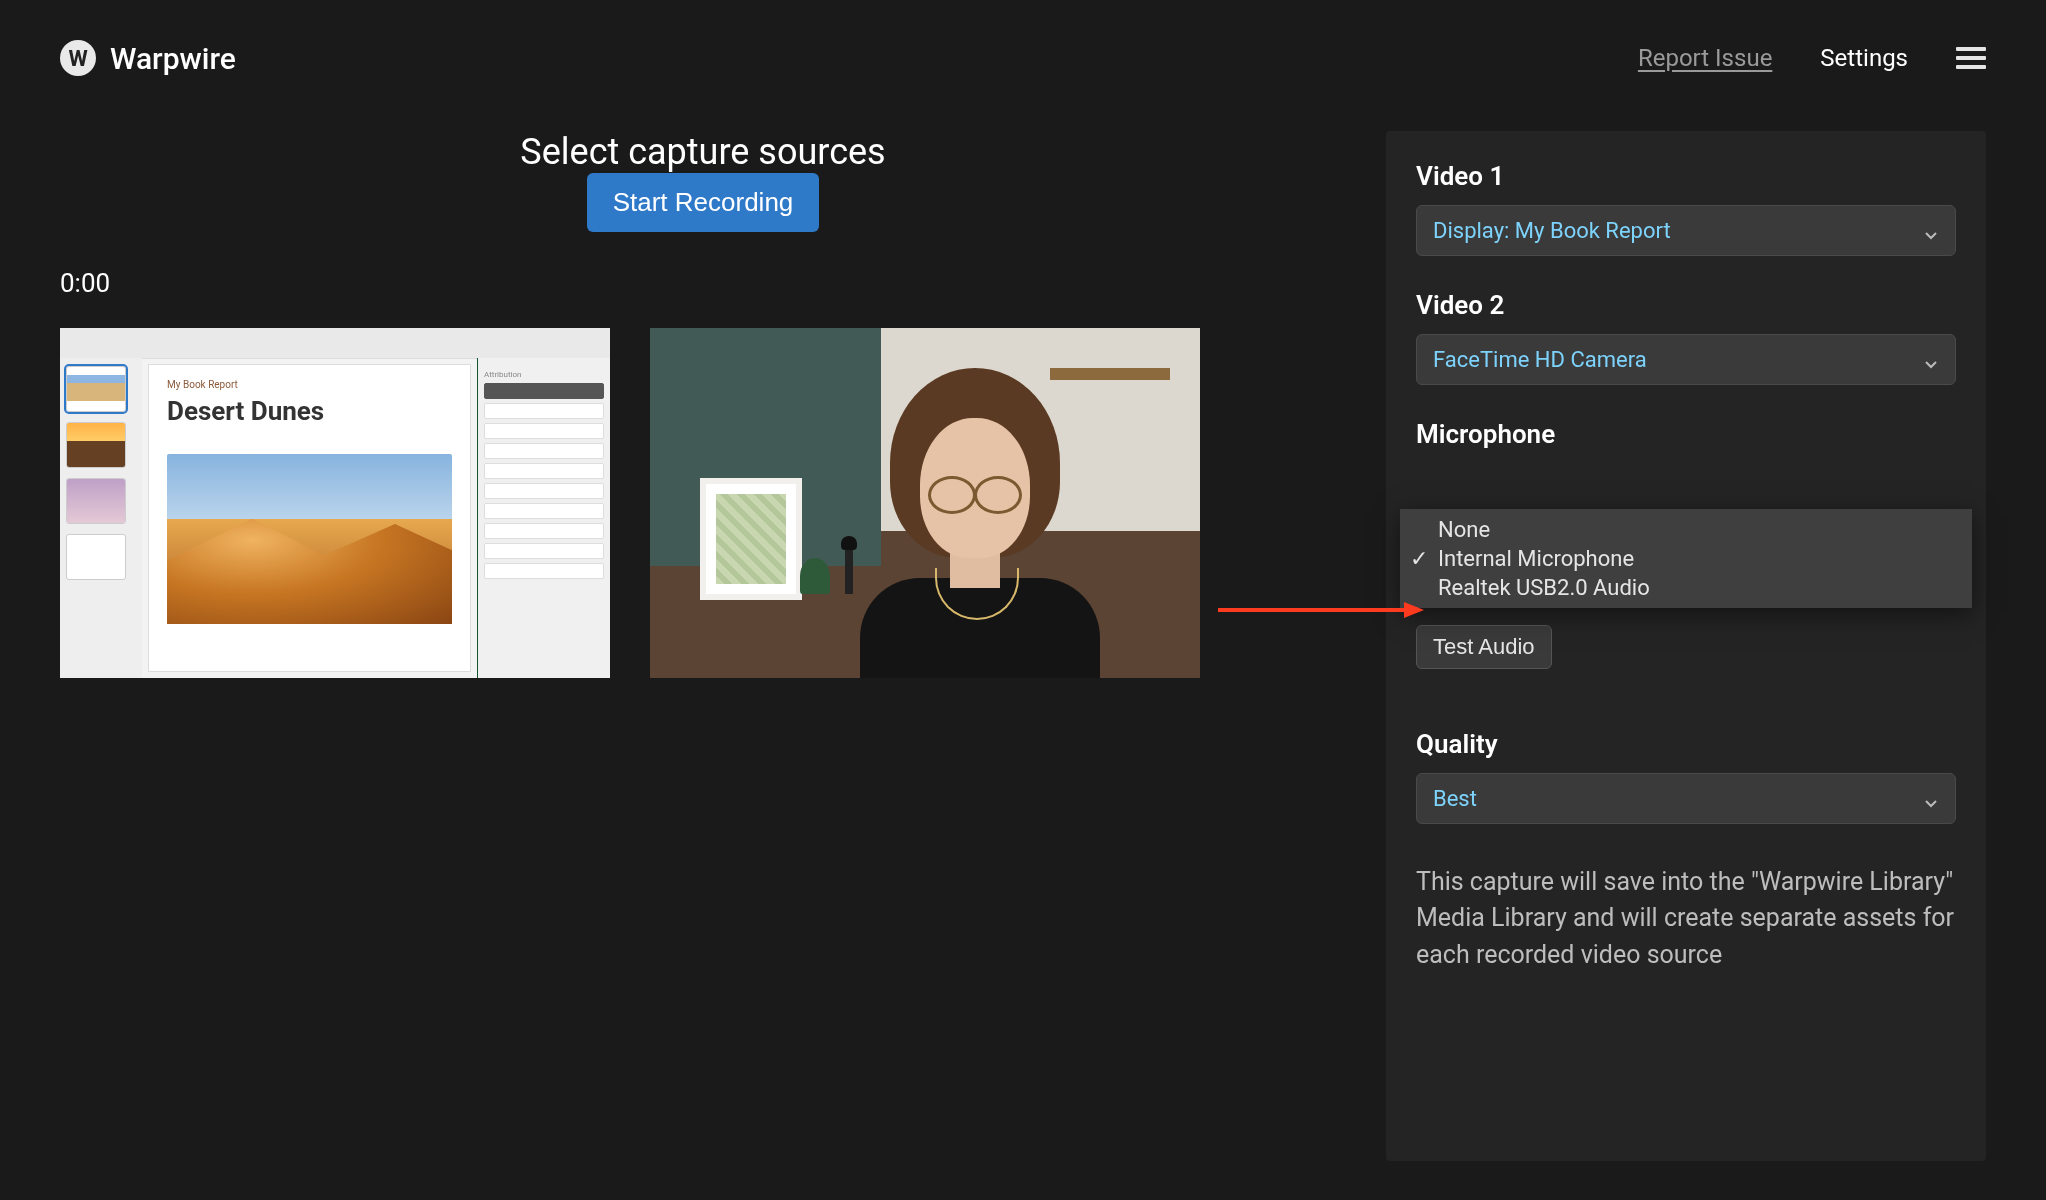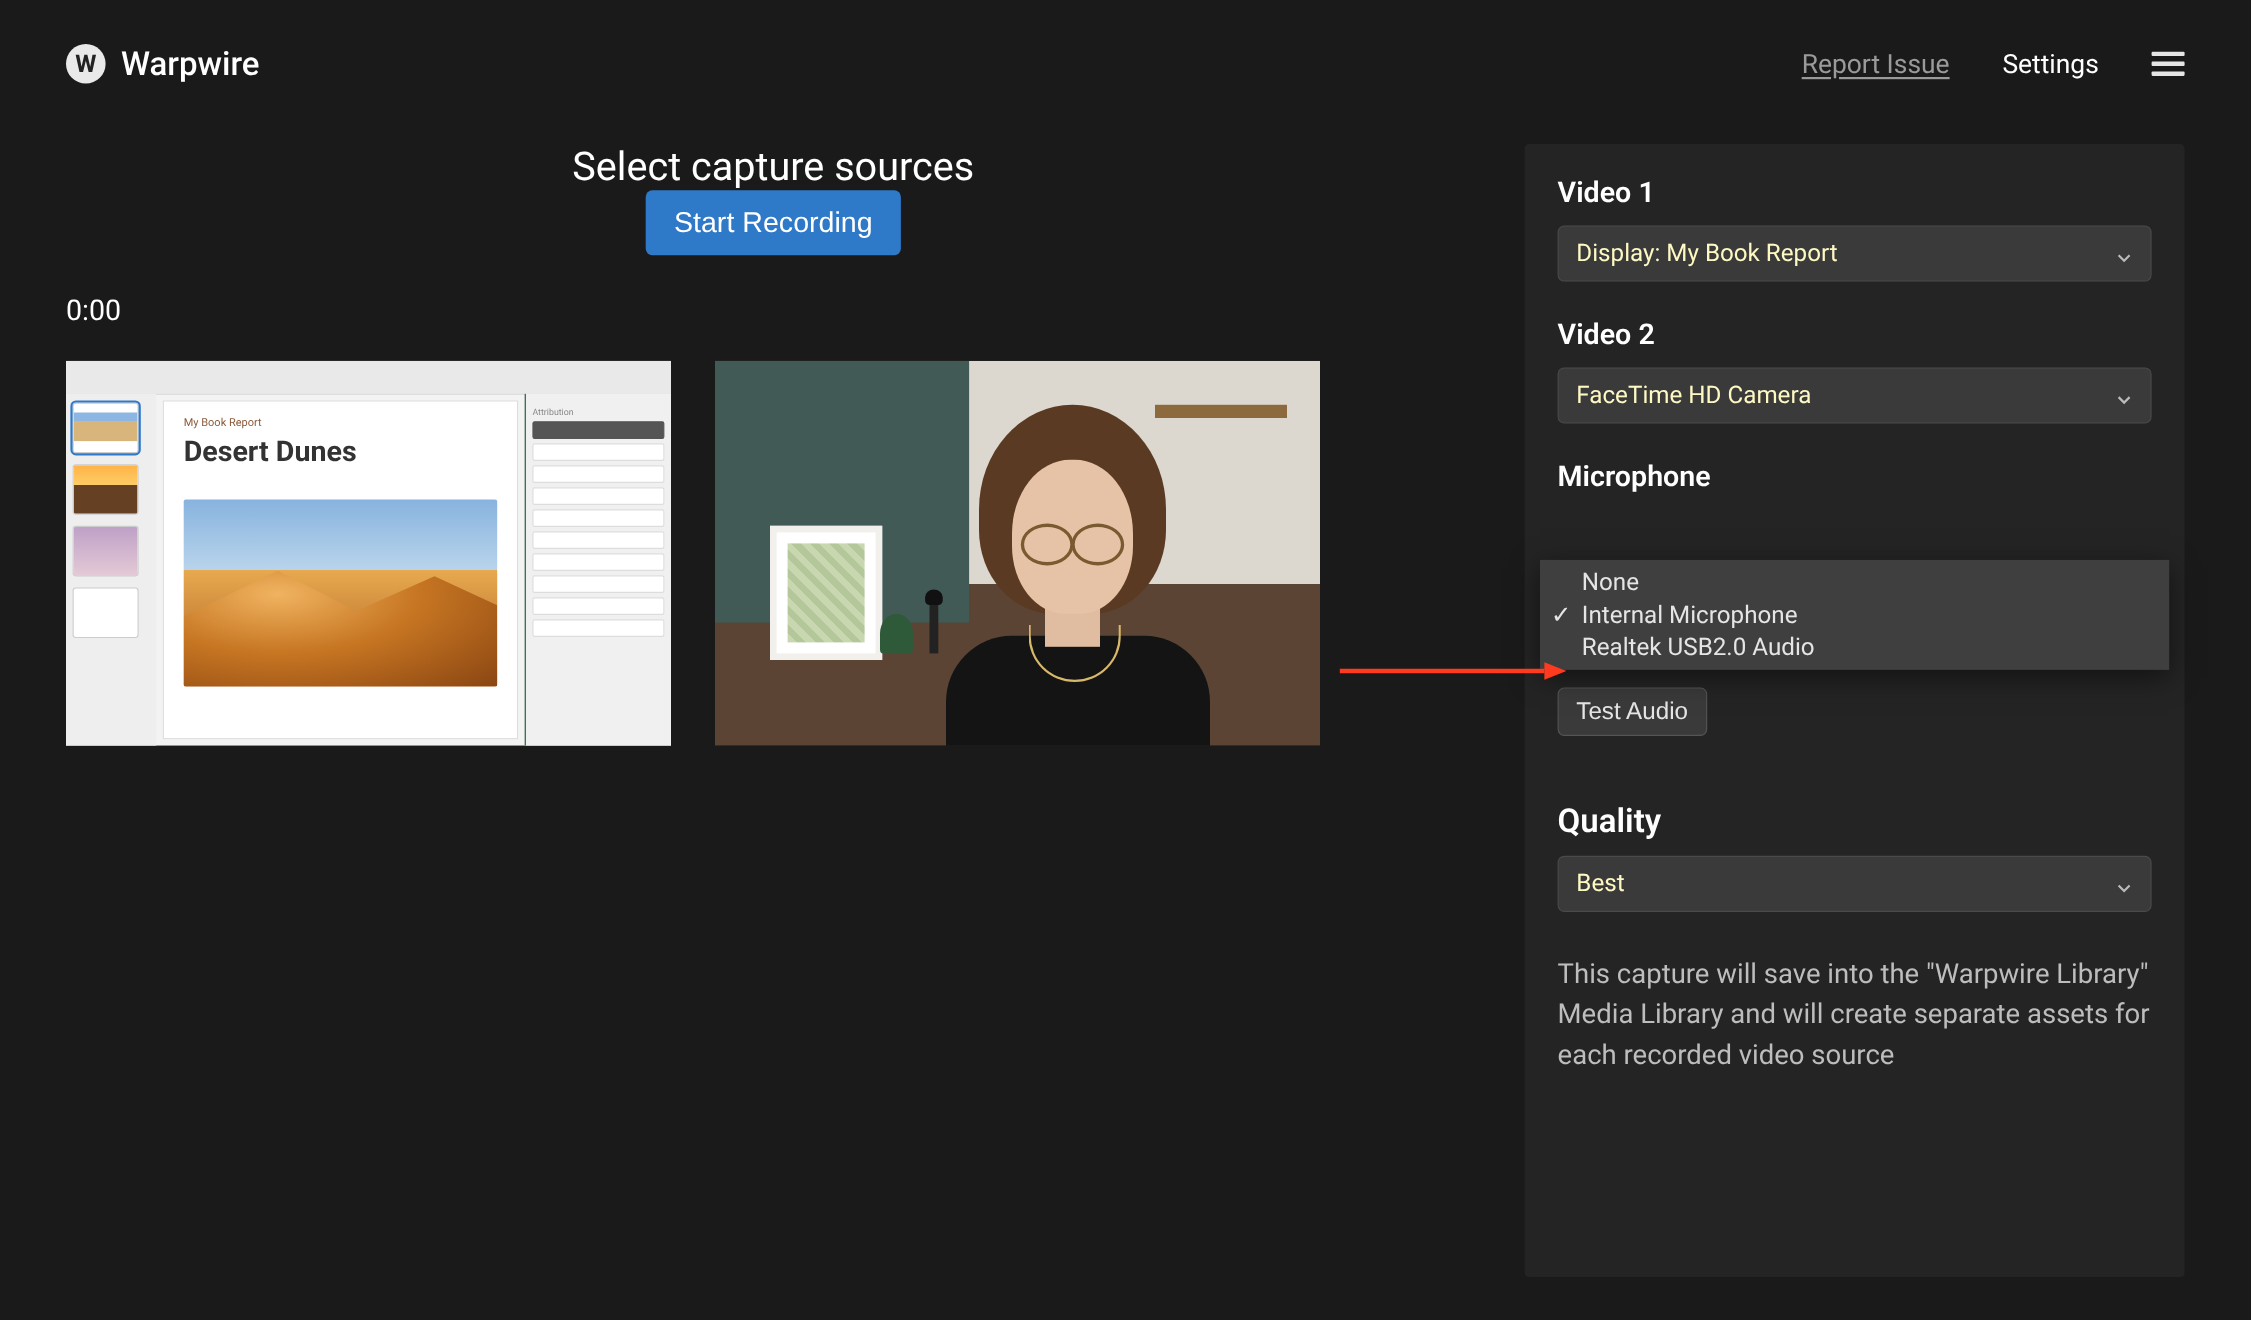--- a/index.html
+++ b/index.html
@@ -69,31 +69,31 @@
   .glasses{position:absolute;left:108px;top:108px;width:94px;height:32px;}
   .glasses::before,.glasses::after{content:"";position:absolute;top:0;width:42px;height:32px;border:3px solid #7a5a30;border-radius:50%;}
   .glasses::before{left:0;}
   .glasses::after{right:0;}
   .neck{position:absolute;left:130px;top:180px;width:50px;height:40px;background:#e0bca0;}
   .necklace{position:absolute;left:115px;top:200px;width:80px;height:50px;border:2px solid #d8b86a;border-top:none;border-radius:0 0 60px 60px;}
   .shirt{position:absolute;left:40px;top:210px;width:240px;height:160px;background:#141414;border-radius:60px 60px 0 0;}
   
   .panel{width:540px;background:var(--panel);border-radius:4px;padding:30px 30px 0 30px;position:relative;min-height:1000px;}
   .section-label{font-size:26px;font-weight:600;margin:0 0 14px 0;}
-  .select{display:flex;align-items:center;justify-content:space-between;background:var(--select-bg);border:1px solid #4a4a4a;border-radius:6px;padding:12px 16px;font-size:22px;color:#fef9c3;cursor:pointer;margin-bottom:34px;}
+  .select{display:flex;align-items:center;justify-content:space-between;background:var(--select-bg);border:1px solid #4a4a4a;border-radius:6px;padding:12px 16px;font-size:22px;color:#7dd3fc;cursor:pointer;margin-bottom:34px;}
   .chev{width:16px;height:16px;display:inline-block;}
   .chev svg{width:16px;height:16px;stroke:#bbb;stroke-width:2;fill:none;}
   .mic-label{font-size:26px;font-weight:600;margin:0 0 11px 0;}
   .dropdown{position:absolute;left:14px;right:14px;background:#3f3f3f;border-radius:0;padding:6px 0;box-shadow:0 6px 24px rgba(0,0,0,.5);}
   .dropdown .opt{display:flex;align-items:center;gap:10px;padding:2px 14px 2px 10px;font-size:22px;color:#e5e5e5;cursor:pointer;}
   .dropdown .opt .chk{width:18px;display:inline-block;text-align:center;}
   .meter{display:flex;gap:2px;margin-top:58px;}
   .meter span{width:22px;height:24px;background:#3a3a3a;display:inline-block;}
   .test-btn{display:inline-block;margin-top:22px;background:#3a3a3a;border:1px solid #555;color:#e5e5e5;border-radius:6px;padding:8px 16px;font-size:22px;cursor:pointer;}
-  .quality-label{font-size:30px;font-weight:600;margin:60px 0 14px 0;}
+  .quality-label{font-size:26px;font-weight:600;margin:60px 0 14px 0;}
   .desc{color:#bdbdbd;font-size:25px;line-height:1.45;margin-top:40px;}
   
   .arrow{position:absolute;pointer-events:none;}
   .arrow svg{overflow:visible;}
 </style>
 </head>
 <body>
 
 <div class="header">
   <div class="brand">

